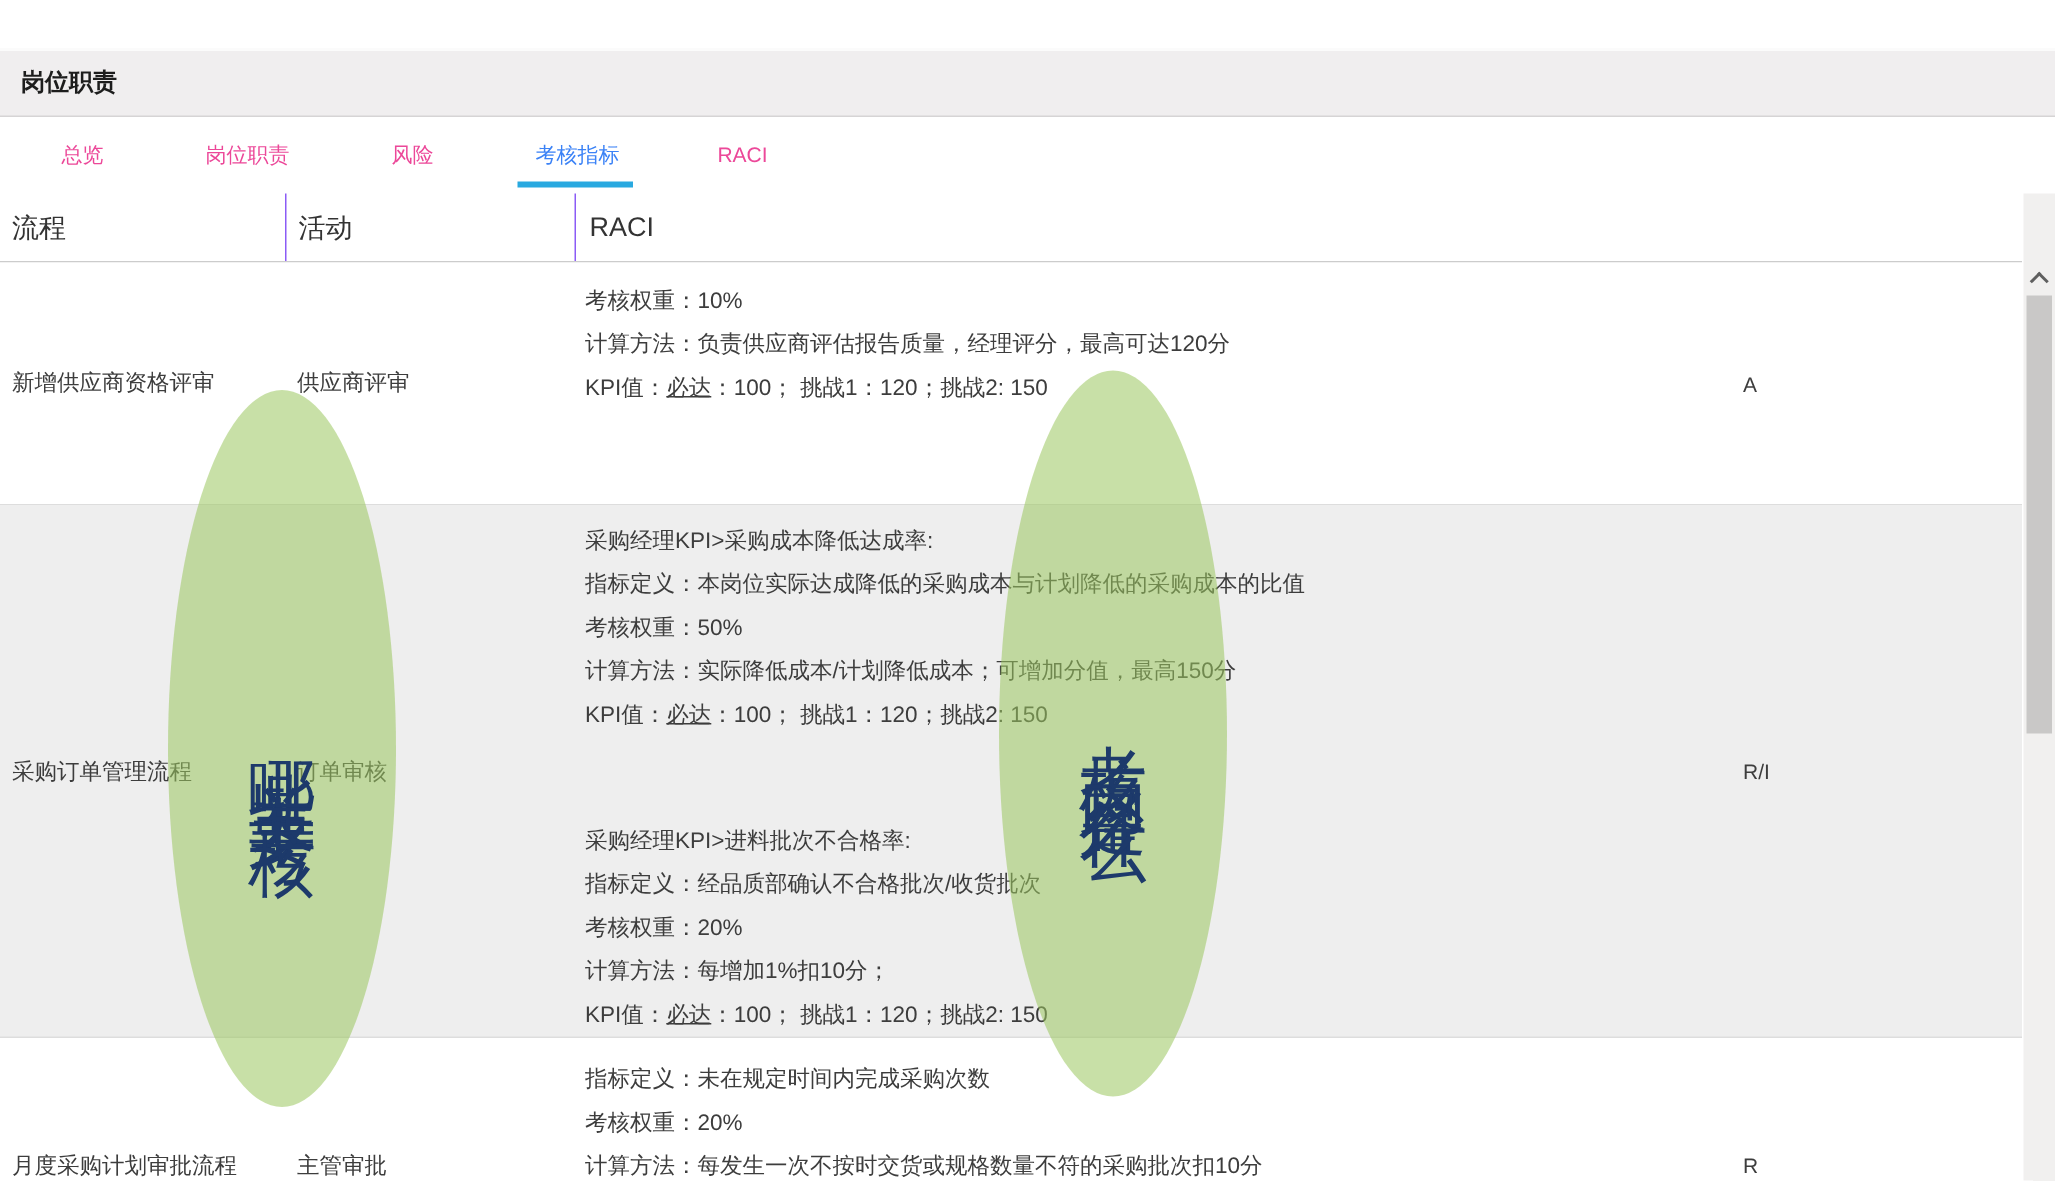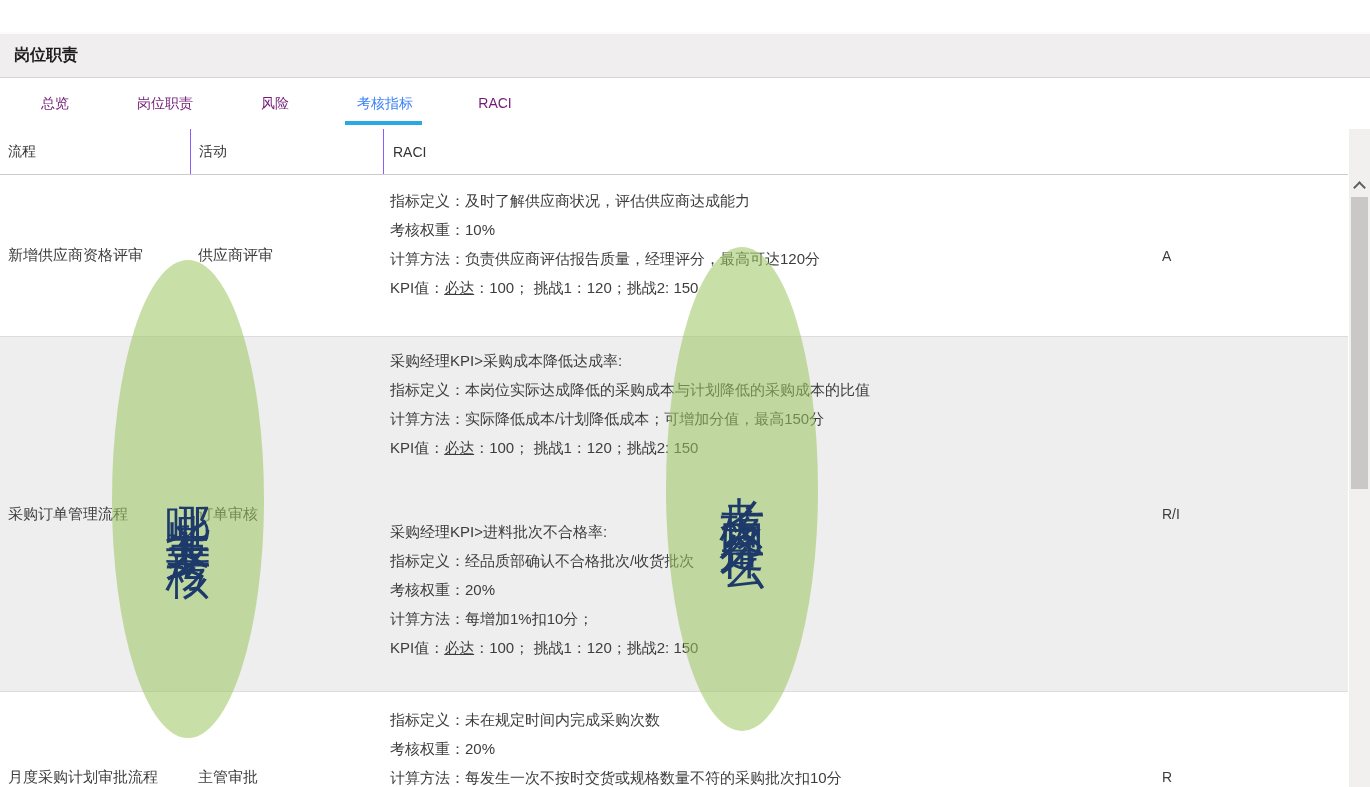--- a/index.html
+++ b/index.html
@@ -11,30 +11,30 @@
 
   
   .titlebar { height:46px; background:#f0eeef; border-top:2px solid #fbfbfb;
               border-bottom:1px solid #d6d4d5; display:flex; align-items:center;
               padding-left:14px; }
   .titlebar .title { font-size:16px; font-weight:bold; color:#1d1d1d; }
 
   
   .tabs { position:relative; height:51px; background:#ffffff; display:flex; }
   .tab { width:110px; text-align:center; line-height:51px; font-size:14px;
-         color:#701a75; cursor:pointer; }
+         color:#ec4899; cursor:pointer; }
   .tab.active { color:#3b82f6; }
   .tab-underline { position:absolute; left:345px; top:43px; width:77px; height:4px;
                    background:#29a9e0; }
 
   
   .table { position:relative; width:1348px; }
   .thead { display:grid; grid-template-columns:190px 193px 770px 1fr; height:46px;
            background:#ffffff; border-bottom:1px solid #cccccc; }
-  .thead .hc { display:flex; align-items:center; font-size:14px; color:#333333; }
+  .thead .hc { display:flex; align-items:center; font-size:18px; color:#333333; }
   .thead .hc.b { border-left:1px solid #8b5cf6; }
   .hc1 { padding-left:8px; }
   .hc2 { padding-left:8px; }
   .hc3 { padding-left:7px; }
   .hc4 { padding-left:9px; }
 
   .row { display:grid; grid-template-columns:190px 193px 770px 1fr; font-size:15px; }
   .row1 { height:162px; background:#ffffff; border-bottom:1px solid #dddddd; }
   .row2 { height:355px; background:#eeeeee; border-bottom:1px solid #dddddd; }
   .row3 { height:170px; background:#ffffff; }
@@ -94,35 +94,35 @@
     <div class="thead">
       <div class="hc hc1">流程</div>
       <div class="hc hc2 b">活动</div>
       <div class="hc hc4 b">RACI</div>
     </div>
 
     <div class="row row1">
       <div class="c1">新增供应商资格评审</div>
       <div class="c2">供应商评审</div>
       <div class="c3">
-        <div class="line">指标定义：及时了解供应商状况，评估供应商达成能力</div>
         <div class="line">考核权重：10%</div>
         <div class="line">计算方法：负责供应商评估报告质量，经理评分，最高可达120分</div>
         <div class="line"><span>KPI值：</span><span class="u">必达</span><span>：100； 挑战1：120；挑战2: 150</span></div>
       </div>
       <div class="c4">A</div>
     </div>
 
     <div class="row row2">
       <div class="c1">采购订单管理流程</div>
       <div class="c2">订单审核</div>
       <div class="c3">
         <div class="block">
           <div class="line">采购经理KPI&gt;采购成本降低达成率:</div>
           <div class="line">指标定义：本岗位实际达成降低的采购成本与计划降低的采购成本的比值</div>
+          <div class="line">考核权重：50%</div>
           <div class="line">计算方法：实际降低成本/计划降低成本；可增加分值，最高150分</div>
           <div class="line"><span>KPI值：</span><span class="u">必达</span><span>：100； 挑战1：120；挑战2: 150</span></div>
         </div>
         <div class="block block2">
           <div class="line">采购经理KPI&gt;进料批次不合格率:</div>
           <div class="line">指标定义：经品质部确认不合格批次/收货批次</div>
           <div class="line">考核权重：20%</div>
           <div class="line">计算方法：每增加1%扣10分；</div>
           <div class="line"><span>KPI值：</span><span class="u">必达</span><span>：100； 挑战1：120；挑战2: 150</span></div>
         </div>

